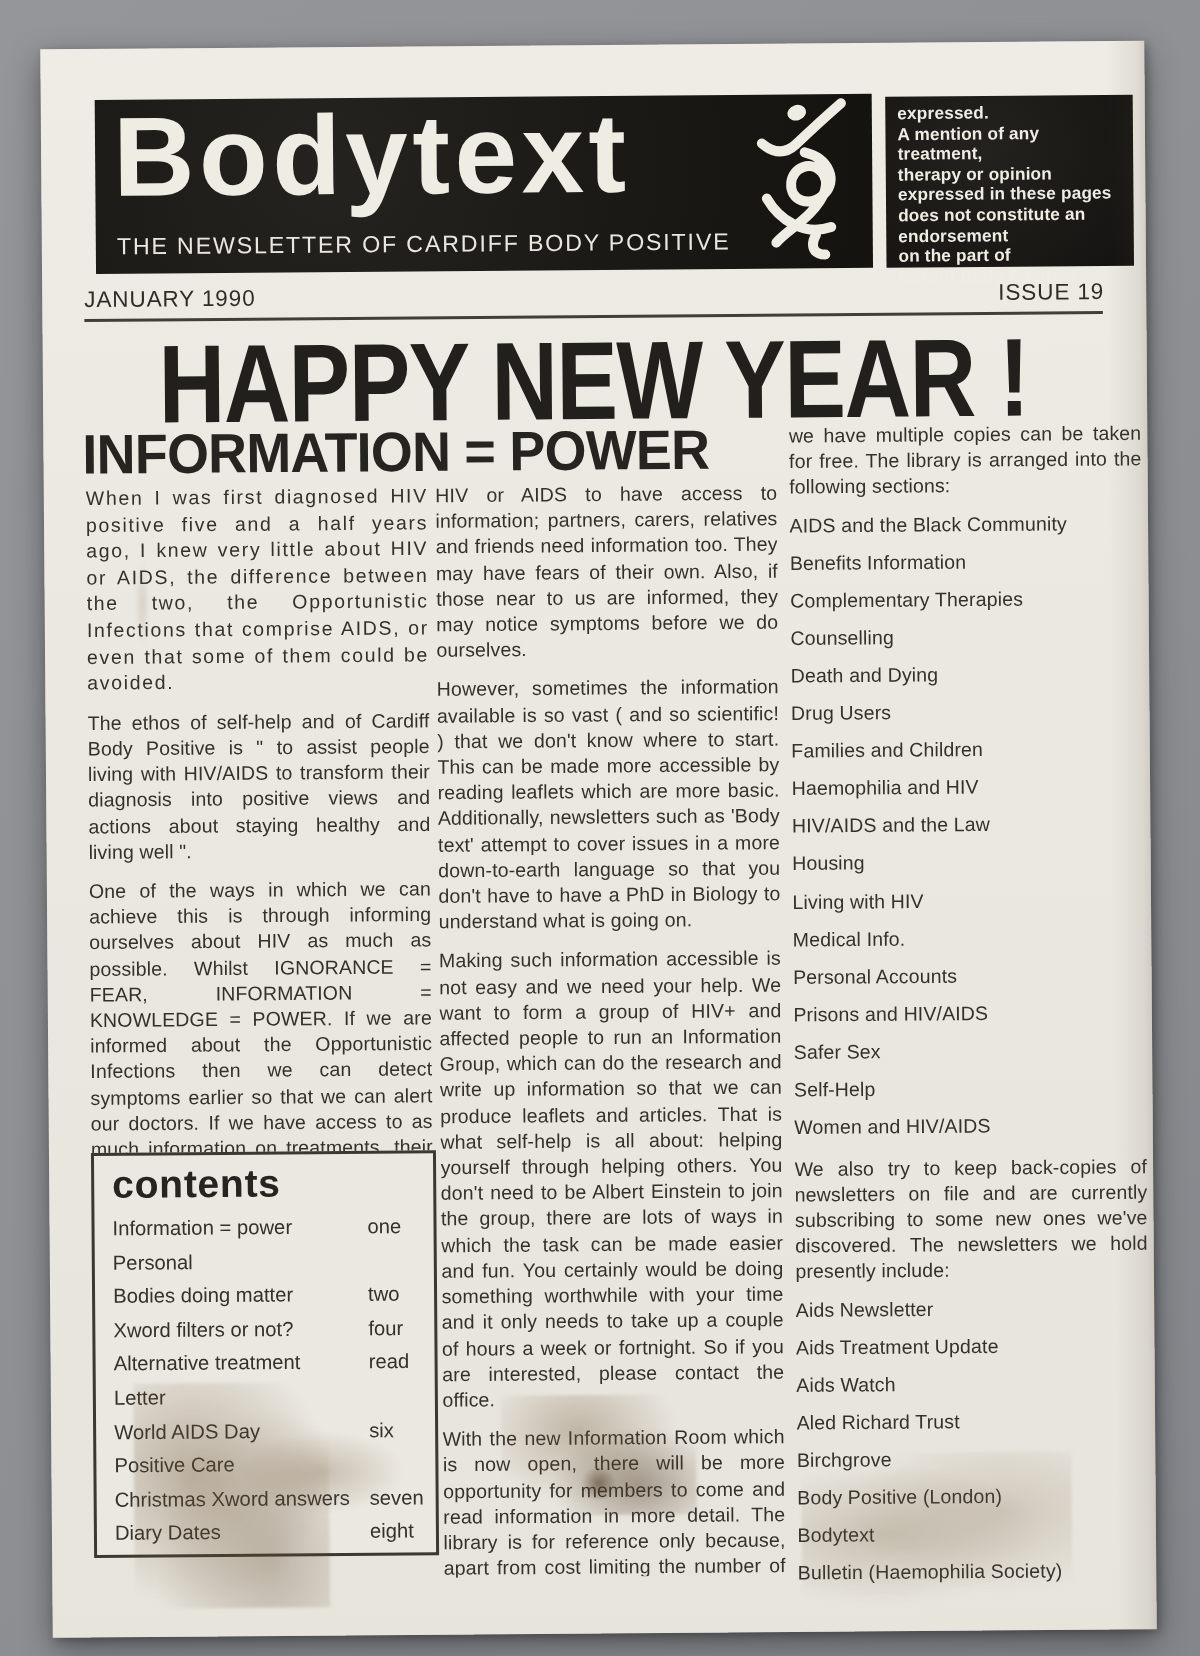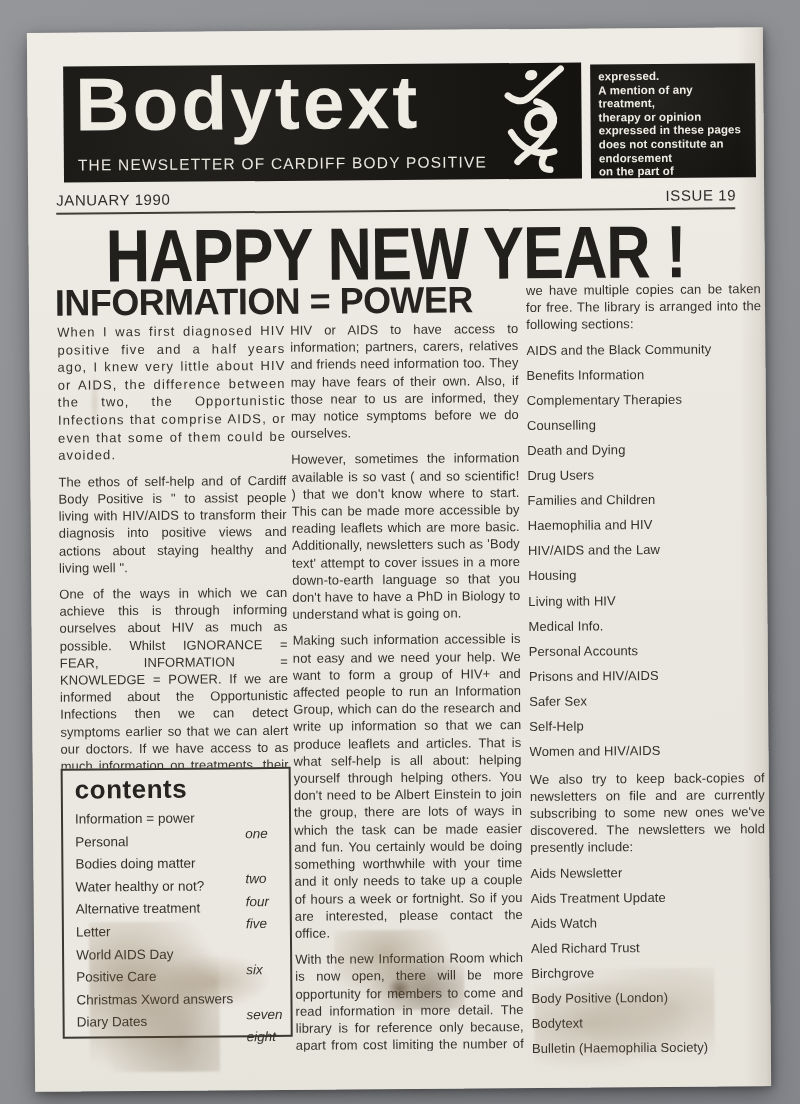--- a/index.html
+++ b/index.html
@@ -64,21 +64,21 @@
   .col3{left:497px;top:253px;width:235px;height:790px;overflow:hidden;}
   .col3 ul{list-style:none;margin:2px 0 10px 0;padding:0;text-align:left;}
   .col3 li{margin:0 0 8.6px 0;line-height:16.5px;}
   
   .toc{
     position:absolute;left:28px;top:736px;width:230px;height:270px;box-sizing:border-box;
     border:2px solid #3b3831;background:#ebe8e1;padding:4px 12px 0 12px;
   }
   .toc-title{font-size:26px;font-weight:bold;color:#262420;letter-spacing:.5px;margin:0 0 3px 0;}
   .toc-row{position:relative;height:22.6px;line-height:22.6px;font-size:13.5px;color:#34312b;white-space:nowrap;}
-  .toc-page{position:absolute;left:170px;top:16px;font-style:italic;}
+  .toc-page{position:absolute;left:170px;top:0;}
   
   .stain{position:absolute;pointer-events:none;filter:blur(1px);}
   .s1{left:55px;top:890px;width:130px;height:150px;
       background:radial-gradient(ellipse at 30% 40%,rgba(110,85,52,.38) 0%,rgba(110,85,52,.16) 40%,rgba(110,85,52,0) 70%),
                  radial-gradient(ellipse at 70% 80%,rgba(95,72,45,.30) 0%,rgba(95,72,45,0) 60%);}
   .s2{left:120px;top:920px;width:120px;height:60px;
       background:radial-gradient(ellipse at 50% 50%,rgba(118,92,58,.30) 0%,rgba(118,92,58,0) 65%);}
   .s3{left:300px;top:900px;width:130px;height:80px;
       background:radial-gradient(ellipse at 40% 30%,rgba(110,85,52,.33) 0%,rgba(110,85,52,0) 60%),
                  radial-gradient(ellipse at 70% 75%,rgba(80,60,38,.45) 0%,rgba(80,60,38,0) 45%);}
@@ -185,26 +185,26 @@
     </div>
     <div class="toc-row">
       <span>Personal</span>
       <span class="toc-page"></span>
     </div>
     <div class="toc-row">
       <span>Bodies doing matter</span>
       <span class="toc-page">two</span>
     </div>
     <div class="toc-row">
-      <span>Water healthy or not?</span>
+      <span>Xword filters or not?</span>
       <span class="toc-page">four</span>
     </div>
     <div class="toc-row">
       <span>Alternative treatment</span>
-      <span class="toc-page">five</span>
+      <span class="toc-page">read</span>
     </div>
     <div class="toc-row">
       <span>Letter</span>
       <span class="toc-page"></span>
     </div>
     <div class="toc-row">
       <span>World AIDS Day</span>
       <span class="toc-page">six</span>
     </div>
     <div class="toc-row">

